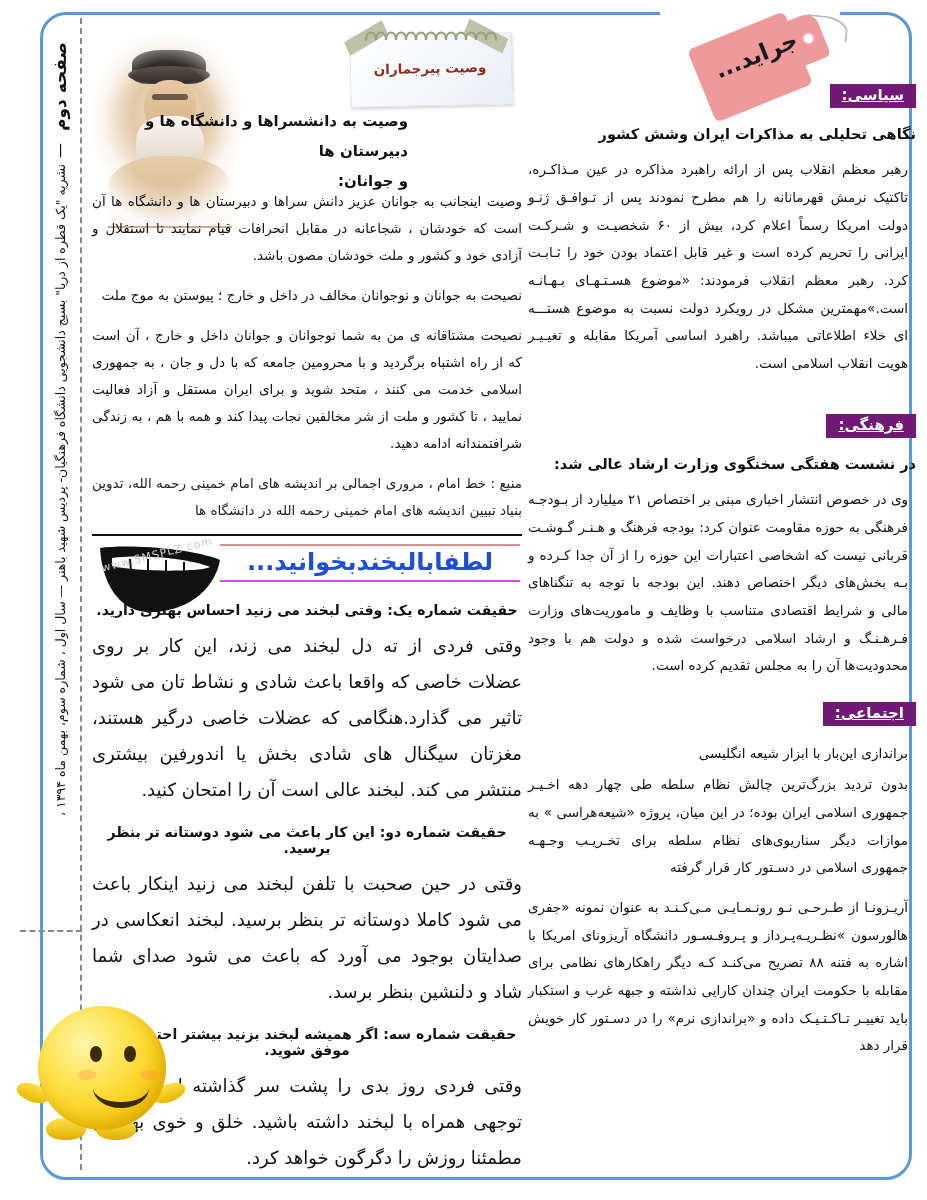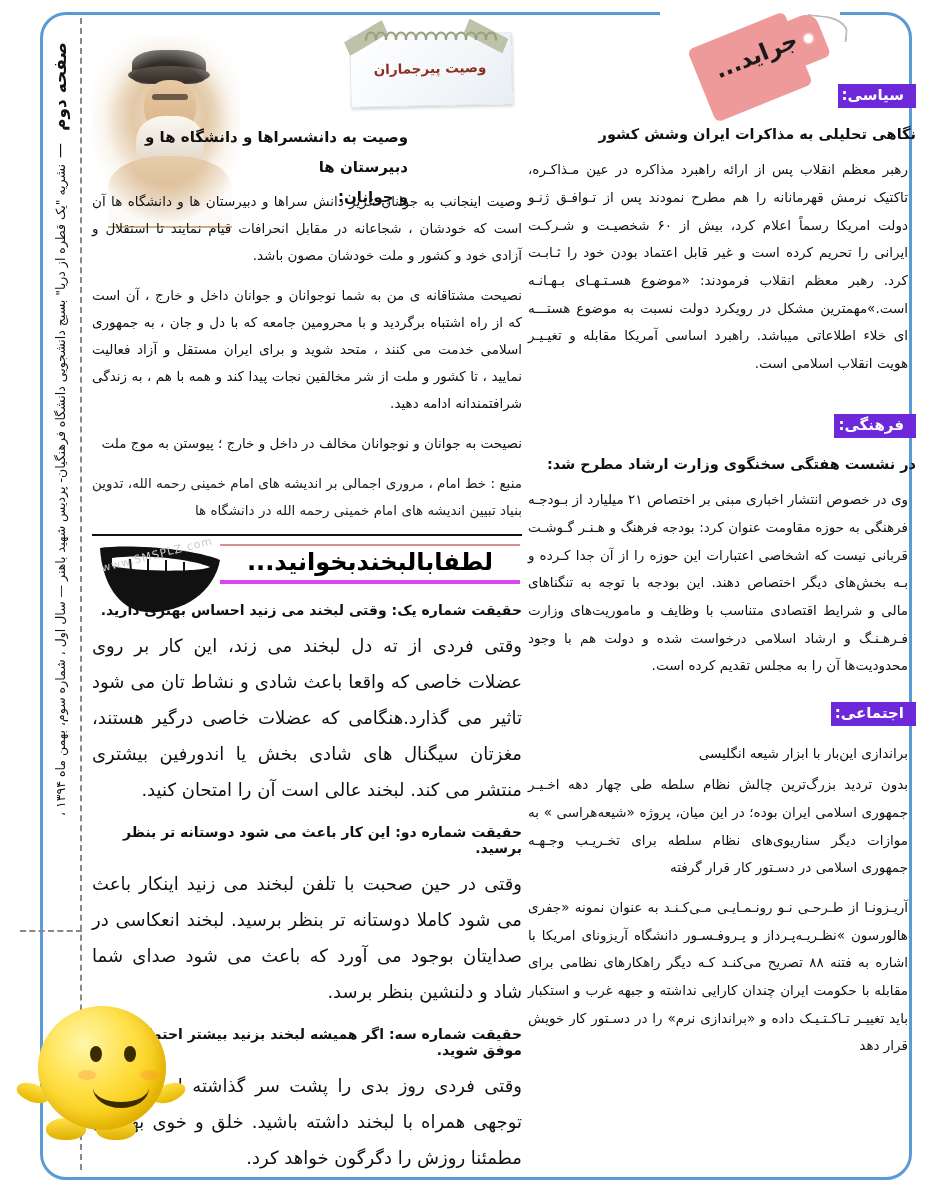--- a/index.html
+++ b/index.html
@@ -76,23 +76,24 @@
   }
   .tag-text{
     position:absolute;left:8px;top:28px;width:100px;
     transform:rotate(-22deg);
     font-size:23px;font-weight:bold;color:#1a1a1a;text-align:center;
     font-family:"DejaVu Sans",sans-serif;
   }
 
   
   .badge{
-    display:inline-block;background:#6d28d9;color:#ffffff;
-    font-size:15px;font-weight:bold;padding:2px 12px 3px 4px;
+    display:inline-block;background:#701a75;color:#ffffff;
+    font-size:15px;font-weight:bold;padding:2px 12px 3px 12px;
     letter-spacing:0px;line-height:1.25;
+    text-decoration:underline;
   }
   .badge-row{text-align:right;margin:0 0 14px 0;}
   .badge-row.first{margin-top:66px;}
 
   .sub-head{
     font-size:14.5px;font-weight:bold;line-height:1.7;text-align:right;
     margin:0 0 10px 0;
   }
   .body-p{
     font-size:13.5px;line-height:2.05;text-align:justify;margin:0 8px 12px 0;
@@ -155,55 +156,55 @@
     position:absolute;left:16px;top:120px;width:124px;height:72px;
     border-radius:44% 44% 0 0;
     background:linear-gradient(180deg,#e6cdab 0%,#dcbd96 60%,#cfae86 100%);
   }
   .por-fade{
     position:absolute;left:0;top:0;width:148px;height:190px;
     background:radial-gradient(ellipse 66% 62% at 50% 46%,rgba(255,255,255,0) 52%,rgba(255,255,255,.94) 86%);
   }
 
   .imam-title{
-    position:absolute;left:0px;top:104px;width:316px;text-align:right;
+    position:absolute;left:0px;top:88px;width:316px;text-align:right;
     font-size:15px;font-weight:bold;line-height:2.0;
   }
   .imam-title .l2{display:block;}
 
   .left-body{
     position:absolute;left:0px;top:170px;width:430px;
   }
   .left-body p{
     font-size:13.5px;line-height:2.0;text-align:justify;margin:0 0 13px 0;
   }
   .source-line{
     font-size:10.5px;line-height:1.85;text-align:justify;color:#222;margin:6px 0 0 0;
   }
 
   
   .rule-top{
     position:absolute;left:92px;top:534px;width:430px;border-top:2px solid #111;
   }
   .smile-head{
     position:absolute;left:220px;top:544px;width:300px;text-align:center;
-    font-size:24px;font-weight:bold;color:#000000;
-    border-top:2px solid #d89090;border-bottom:4px solid #d946ef;
+    font-size:24px;font-weight:bold;color:#1d4ed8;
+    border-top:2px solid #d89090;border-bottom:2px solid #d946ef;
     padding:2px 0 4px 0;letter-spacing:-1px;
   }
   .big-smile{
     position:absolute;left:96px;top:542px;width:128px;height:74px;
   }
   .wm{
     position:absolute;left:100px;top:548px;font-size:11px;color:#c9c9c9;
     transform:rotate(-14deg);letter-spacing:1px;
   }
 
   .fact-head{
-    font-size:14px;font-weight:bold;text-align:right;margin:16px 0 10px 0;
+    font-size:14px;font-weight:bold;text-align:center;margin:16px 0 10px 0;
     letter-spacing:-0.6px;
   }
   .fact-p{
     font-size:18px;line-height:2.0;text-align:justify;margin:0 0 10px 0;
   }
 
   
   .mascot{position:absolute;left:20px;top:1000px;width:170px;height:182px;}
   .mascot-body{
     position:absolute;left:18px;top:6px;width:128px;height:124px;border-radius:50%;
@@ -276,22 +277,22 @@
     <div class="paper-title">وصیت پیرجماران</div>
   </div>
 
   <div class="imam-title">
     <span class="l1">وصیت به دانشسراها و دانشگاه ها و دبیرستان ها</span>
     <span class="l2">و جوانان:</span>
   </div>
 
   <div class="left-body">
     <p>وصیت اینجانب به جوانان عزیز دانش سراها و دبیرستان ها و دانشگاه ها آن است که خودشان ، شجاعانه در مقابل انحرافات قیام نمایند تا استقلال و آزادی خود و کشور و ملت خودشان مصون باشد.</p>
+    <p>نصیحت به جوانان و نوجوانان مخالف در داخل و خارج ؛ پیوستن به موج   ملت</p>
     <p>نصیحت مشتاقانه ی من به شما نوجوانان و جوانان داخل و خارج ، آن است که  از راه اشتباه برگردید و با محرومین جامعه که با دل و جان ، به جمهوری  اسلامی خدمت می کنند ، متحد شوید و برای ایران مستقل و آزاد فعالیت نمایید ، تا کشور و ملت از شر مخالفین نجات پیدا کند و همه با هم ، به زندگی شرافتمندانه  ادامه دهید.</p>
-    <p>نصیحت به جوانان و نوجوانان مخالف در داخل و خارج ؛ پیوستن به موج   ملت</p>
     <p class="source-line">منبع : خط امام ، مروری اجمالی بر اندیشه های امام خمینی رحمه الله، تدوین بنیاد تبیین اندیشه های امام خمینی رحمه الله در دانشگاه ها</p>
   </div>
 </div>
 
 <div class="rule-top"></div>
 <div class="smile-head">لطفابالبخندبخوانید...</div>
 <svg class="big-smile" viewBox="0 0 128 74">
   <path d="M4 6 C30 2, 96 6, 124 18 C118 52, 84 72, 50 70 C22 68, 6 40, 4 6 Z" fill="#111"></path>
   <path d="M16 16 C44 12, 92 16, 114 25 C106 30, 40 30, 16 24 Z" fill="#fff"></path>
   <path d="M34 17 L35 29 M52 17 L52 30 M70 18 L70 30 M88 20 L88 30" stroke="#111" stroke-width="2" fill="none"></path>
@@ -336,21 +337,21 @@
 
   <div class="badge-row first">
     <span class="badge">سیاسی:</span>
   </div>
   <div class="sub-head">نگاهی تحلیلی به مذاکرات ایران وشش کشور</div>
   <p class="body-p">رهبر معظم انقلاب پس از ارائه راهبرد مذاکره در عین  مـذاکـره، تاکتیک نرمش قهرمانانه را هم مطرح نمودند پس از تـوافـق  ژنـو دولت امریکا رسماً اعلام کرد، بیش از ۶۰ شخصیـت  و  شـرکـت ایرانی را تحریم کرده است و غیر قابل اعتماد بودن خود را ثـابـت کرد. رهبر معظم انقلاب فرمودند: «موضوع  هسـتـهـای  بـهـانـه است.»مهمترین مشکل در رویکرد دولت نسبت به موضوع هستـــه ای خلاء اطلاعاتی میباشد. راهبرد اساسی آمریکا مقابله و تغیـیـر هویت انقلاب اسلامی است.</p>
 
   <div class="badge-row" style="margin-top:36px;">
     <span class="badge">فرهنگی:</span>
   </div>
-  <div class="sub-head">در نشست هفتگی سخنگوی وزارت ارشاد مطرح شد:</div>
+  <div class="sub-head">در نشست هفتگی سخنگوی وزارت ارشاد عالی شد:</div>
   <p class="body-p">وی در خصوص انتشار اخباری مبنی بر اختصاص ۲۱ میلیارد از  بـودجـه فرهنگی به حوزه مقاومت عنوان کرد: بودجه فرهنگ و هـنـر  گـوشـت قربانی نیست که اشخاصی اعتبارات این حوزه را از آن جدا کـرده و  بـه بخش‌های دیگر اختصاص دهند. این بودجه با توجه به تنگناهای مالی و شرایط اقتصادی متناسب با وظایف و ماموریت‌های وزارت فـرهـنـگ  و ارشاد اسلامی درخواست شده و دولت هم با وجود محدودیت‌ها آن را به مجلس تقدیم کرده است.</p>
 
   <div class="badge-row" style="margin-top:22px;">
     <span class="badge">اجتماعی:</span>
   </div>
   <div class="body-p" style="text-align:right;margin-bottom:4px;">براندازی این‌بار با ابزار شیعه انگلیسی</div>
   <p class="body-p">بدون تردید بزرگ‌ترین چالش نظام سلطه طی چهار دهه  اخـیـر جمهوری اسلامی ایران بوده؛ در این میان، پروژه «شیعه‌هراسی » به موازات دیگر سناریوی‌های نظام سلطه برای تخـریـب  وجـهـه جمهوری اسلامی در دسـتور کار قرار گرفته</p>
   <p class="body-p">آریـزونـا از طـرحـی  نـو رونـمـایـی مـی‌کـنـد به عنوان نمونه «جفری هالورسون »نظـریـه‌پـرداز و پـروفـسـور دانشگاه آریزونای امریکا با اشاره به فتنه ۸۸ تصریح می‌کنـد  کـه دیگر راهکارهای نظامی برای مقابله با حکومت ایران چندان کارایی نداشته و جبهه غرب و استکبار باید تغییـر  تـاکـتـیـک داده و «براندازی نرم» را در دسـتور کار خویش قرار دهد</p>
 </div>
 

